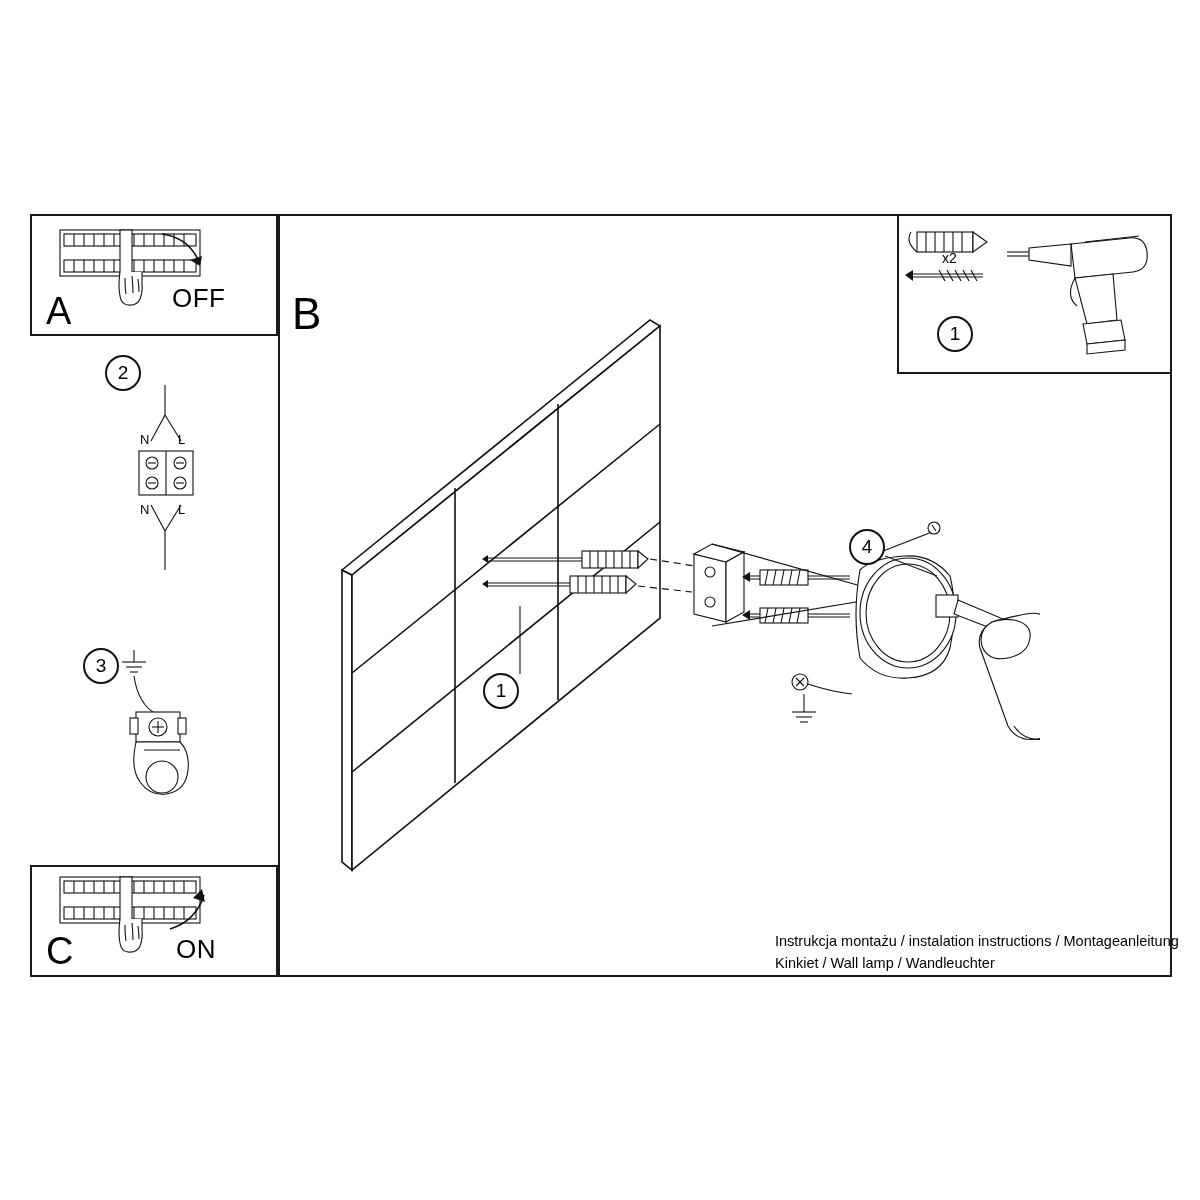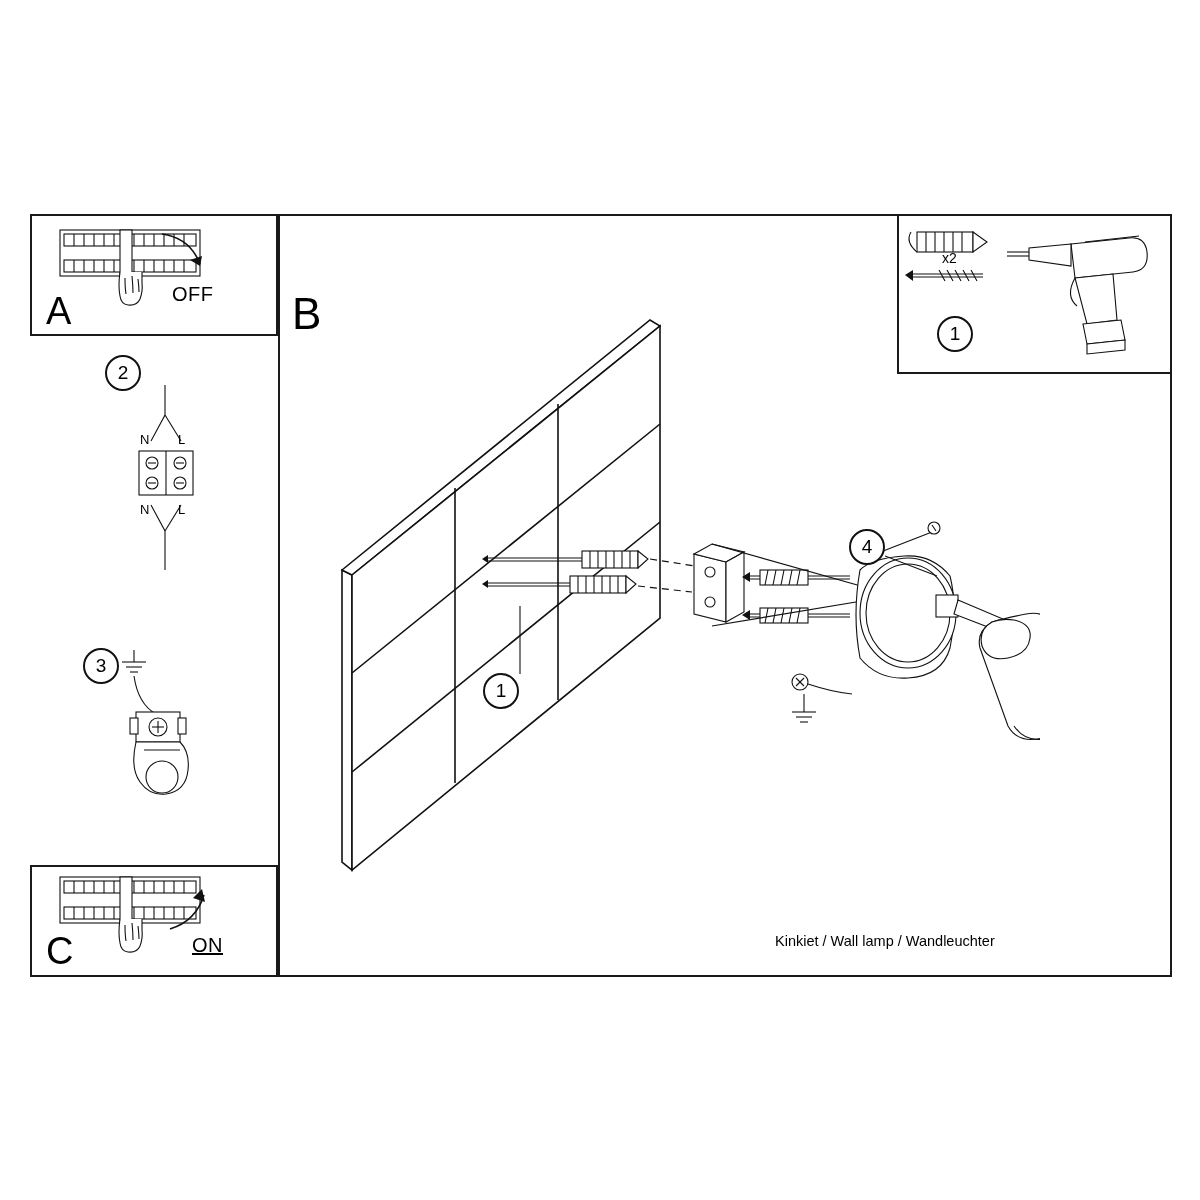--- a/index.html
+++ b/index.html
@@ -51,25 +51,25 @@
     font-weight: 400;
     line-height: 1;
     color: #000;
   }
   #letter-a { left: 46px;  top: 292px; }
   #letter-b { left: 292px; top: 292px; font-size: 44px; }
   #letter-c { left: 46px;  top: 932px; }
 
   .word-label {
     position: absolute;
-    font-size: 20px;
+    font-size: 26px;
     letter-spacing: 0.5px;
   }
   #label-off { left: 172px; top: 283px; }
-  #label-on  { left: 192px; top: 934px; text-decoration: underline; }
+  #label-on  { left: 176px; top: 934px; }
 
   .step-circle {
     position: absolute;
     width: 36px; height: 36px;
     border: 2px solid #111;
     border-radius: 50%;
     box-sizing: border-box;
     display: flex;
     align-items: center;
     justify-content: center;
@@ -427,16 +427,17 @@
         <line x1="186" y1="26" x2="240" y2="20"></line>
       </g>
     </svg>
   </div>
   <div class="abs" style="left:942px; top:250px; font-size:14px;text-align:right;">x2</div>
   <div class="step-circle" style="left:937px; top:316px;">
     <span>1</span>
   </div>
 
   <div id="caption">
+    <div>Instrukcja montażu / instalation instructions / Montageanleitung</div>
     <div>Kinkiet / Wall lamp / Wandleuchter</div>
   </div>
 
 </div>
 
 </body></html>

